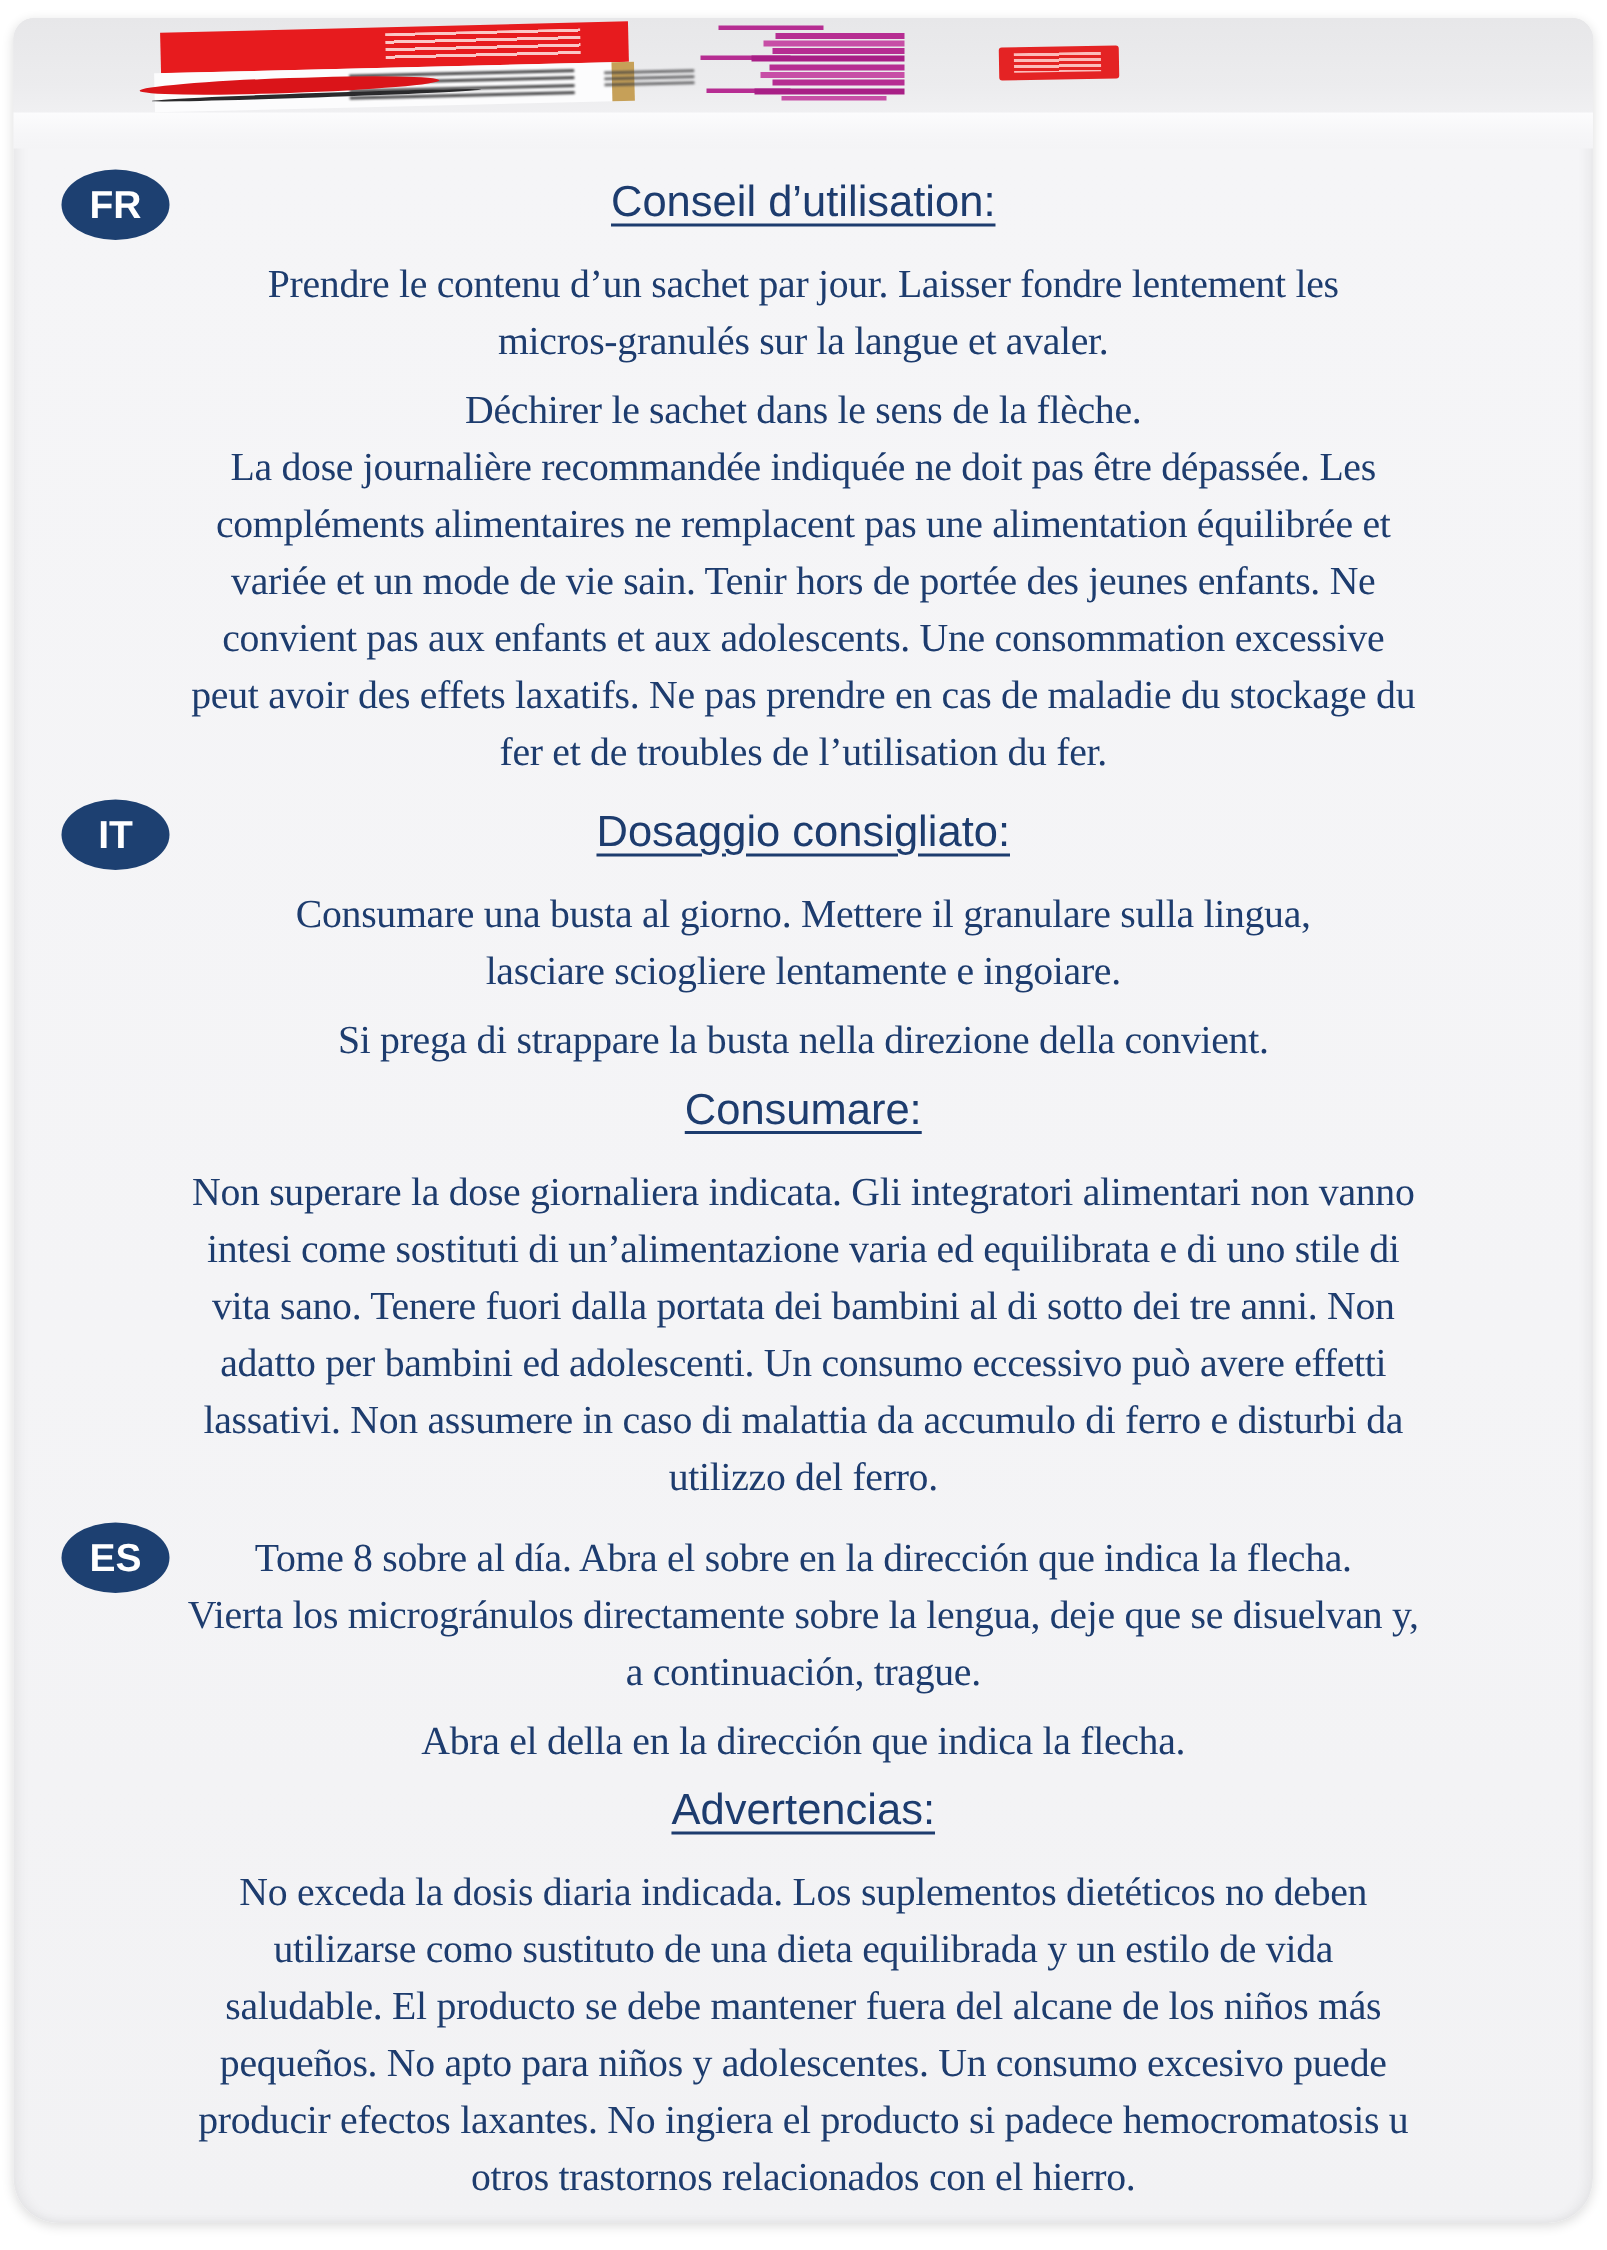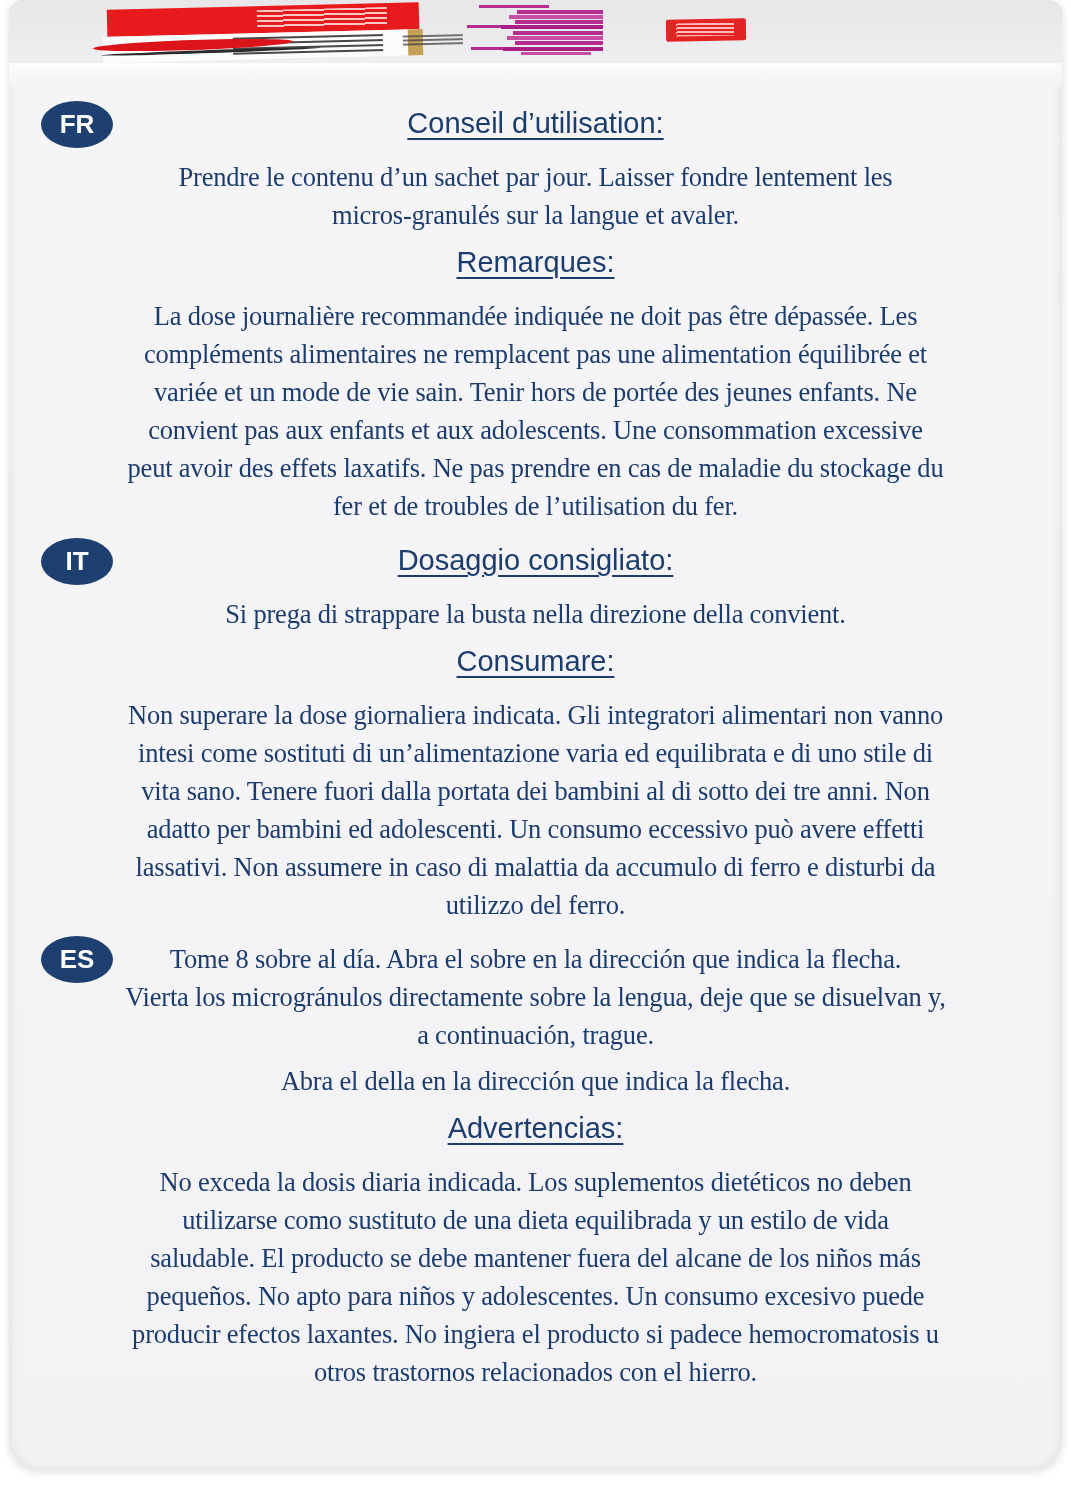--- a/index.html
+++ b/index.html
@@ -1,20 +1,20 @@
 <!DOCTYPE html>
 <html><head>
 <meta charset="utf-8">
 <style>
   html,body{margin:0;padding:0;background:#ffffff;width:1071px;height:1500px;overflow:hidden;}
   body{font-family:"Liberation Sans","DejaVu Sans",sans-serif;}
 
   
   .package{
-    position:absolute;left:9px;top:0;width:1053px;height:1470px;
+    position:absolute;left:9px;top:12px;width:1053px;height:1470px;
     background:linear-gradient(180deg,#ededef 0%,#f5f5f7 6%,#f4f4f6 60%,#f2f2f4 100%);
     border-radius:14px 14px 30px 30px;
     box-shadow:0 2px 8px rgba(0,0,0,.14), inset 4px 0 8px rgba(0,0,0,.05), inset -4px 0 8px rgba(0,0,0,.05);
   }
   
   .top-strip{
     position:absolute;left:0;top:0;width:100%;height:64px;overflow:hidden;
     background:linear-gradient(180deg,#e7e7e9 0%,#ececee 70%,#f0f0f2 100%);
     border-radius:14px 14px 0 0;
   }
@@ -97,32 +97,34 @@
 
   <div class="fold"></div>
 
   <div class="content">
 
     <section class="lang-section">
       <span class="badge">FR</span>
       <h2 class="heading">Conseil d’utilisation:</h2>
       <p class="lines">Prendre le contenu d’un sachet par jour. Laisser fondre lentement les
 micros-granulés sur la langue et avaler.</p>
-      <h2 class="heading notes-h">Remarques:</h2>
+      <p class="lines tear">Déchirer le sachet dans le sens de la flèche.</p>
       <p class="lines notes">La dose journalière recommandée indiquée ne doit pas être dépassée. Les
 compléments alimentaires ne remplacent pas une alimentation équilibrée et
 variée et un mode de vie sain. Tenir hors de portée des jeunes enfants. Ne
 convient pas aux enfants et aux adolescents. Une consommation excessive
 peut avoir des effets laxatifs. Ne pas prendre en cas de maladie du stockage du
 fer et de troubles de l’utilisation du fer.</p>
     </section>
 
     <section class="lang-section">
       <span class="badge">IT</span>
       <h2 class="heading">Dosaggio consigliato:</h2>
+      <p class="lines">Consumare una busta al giorno. Mettere il granulare sulla lingua,
+lasciare sciogliere lentamente e ingoiare.</p>
       <p class="lines tear">Si prega di strappare la busta nella direzione della convient.</p>
       <h2 class="heading notes-h">Consumare:</h2>
       <p class="lines notes">Non superare la dose giornaliera indicata. Gli integratori alimentari non vanno
 intesi come sostituti di un’alimentazione varia ed equilibrata e di uno stile di
 vita sano. Tenere fuori dalla portata dei bambini al di sotto dei tre anni. Non
 adatto per bambini ed adolescenti. Un consumo eccessivo può avere effetti
 lassativi. Non assumere in caso di malattia da accumulo di ferro e disturbi da
 utilizzo del ferro.</p>
     </section>
 

